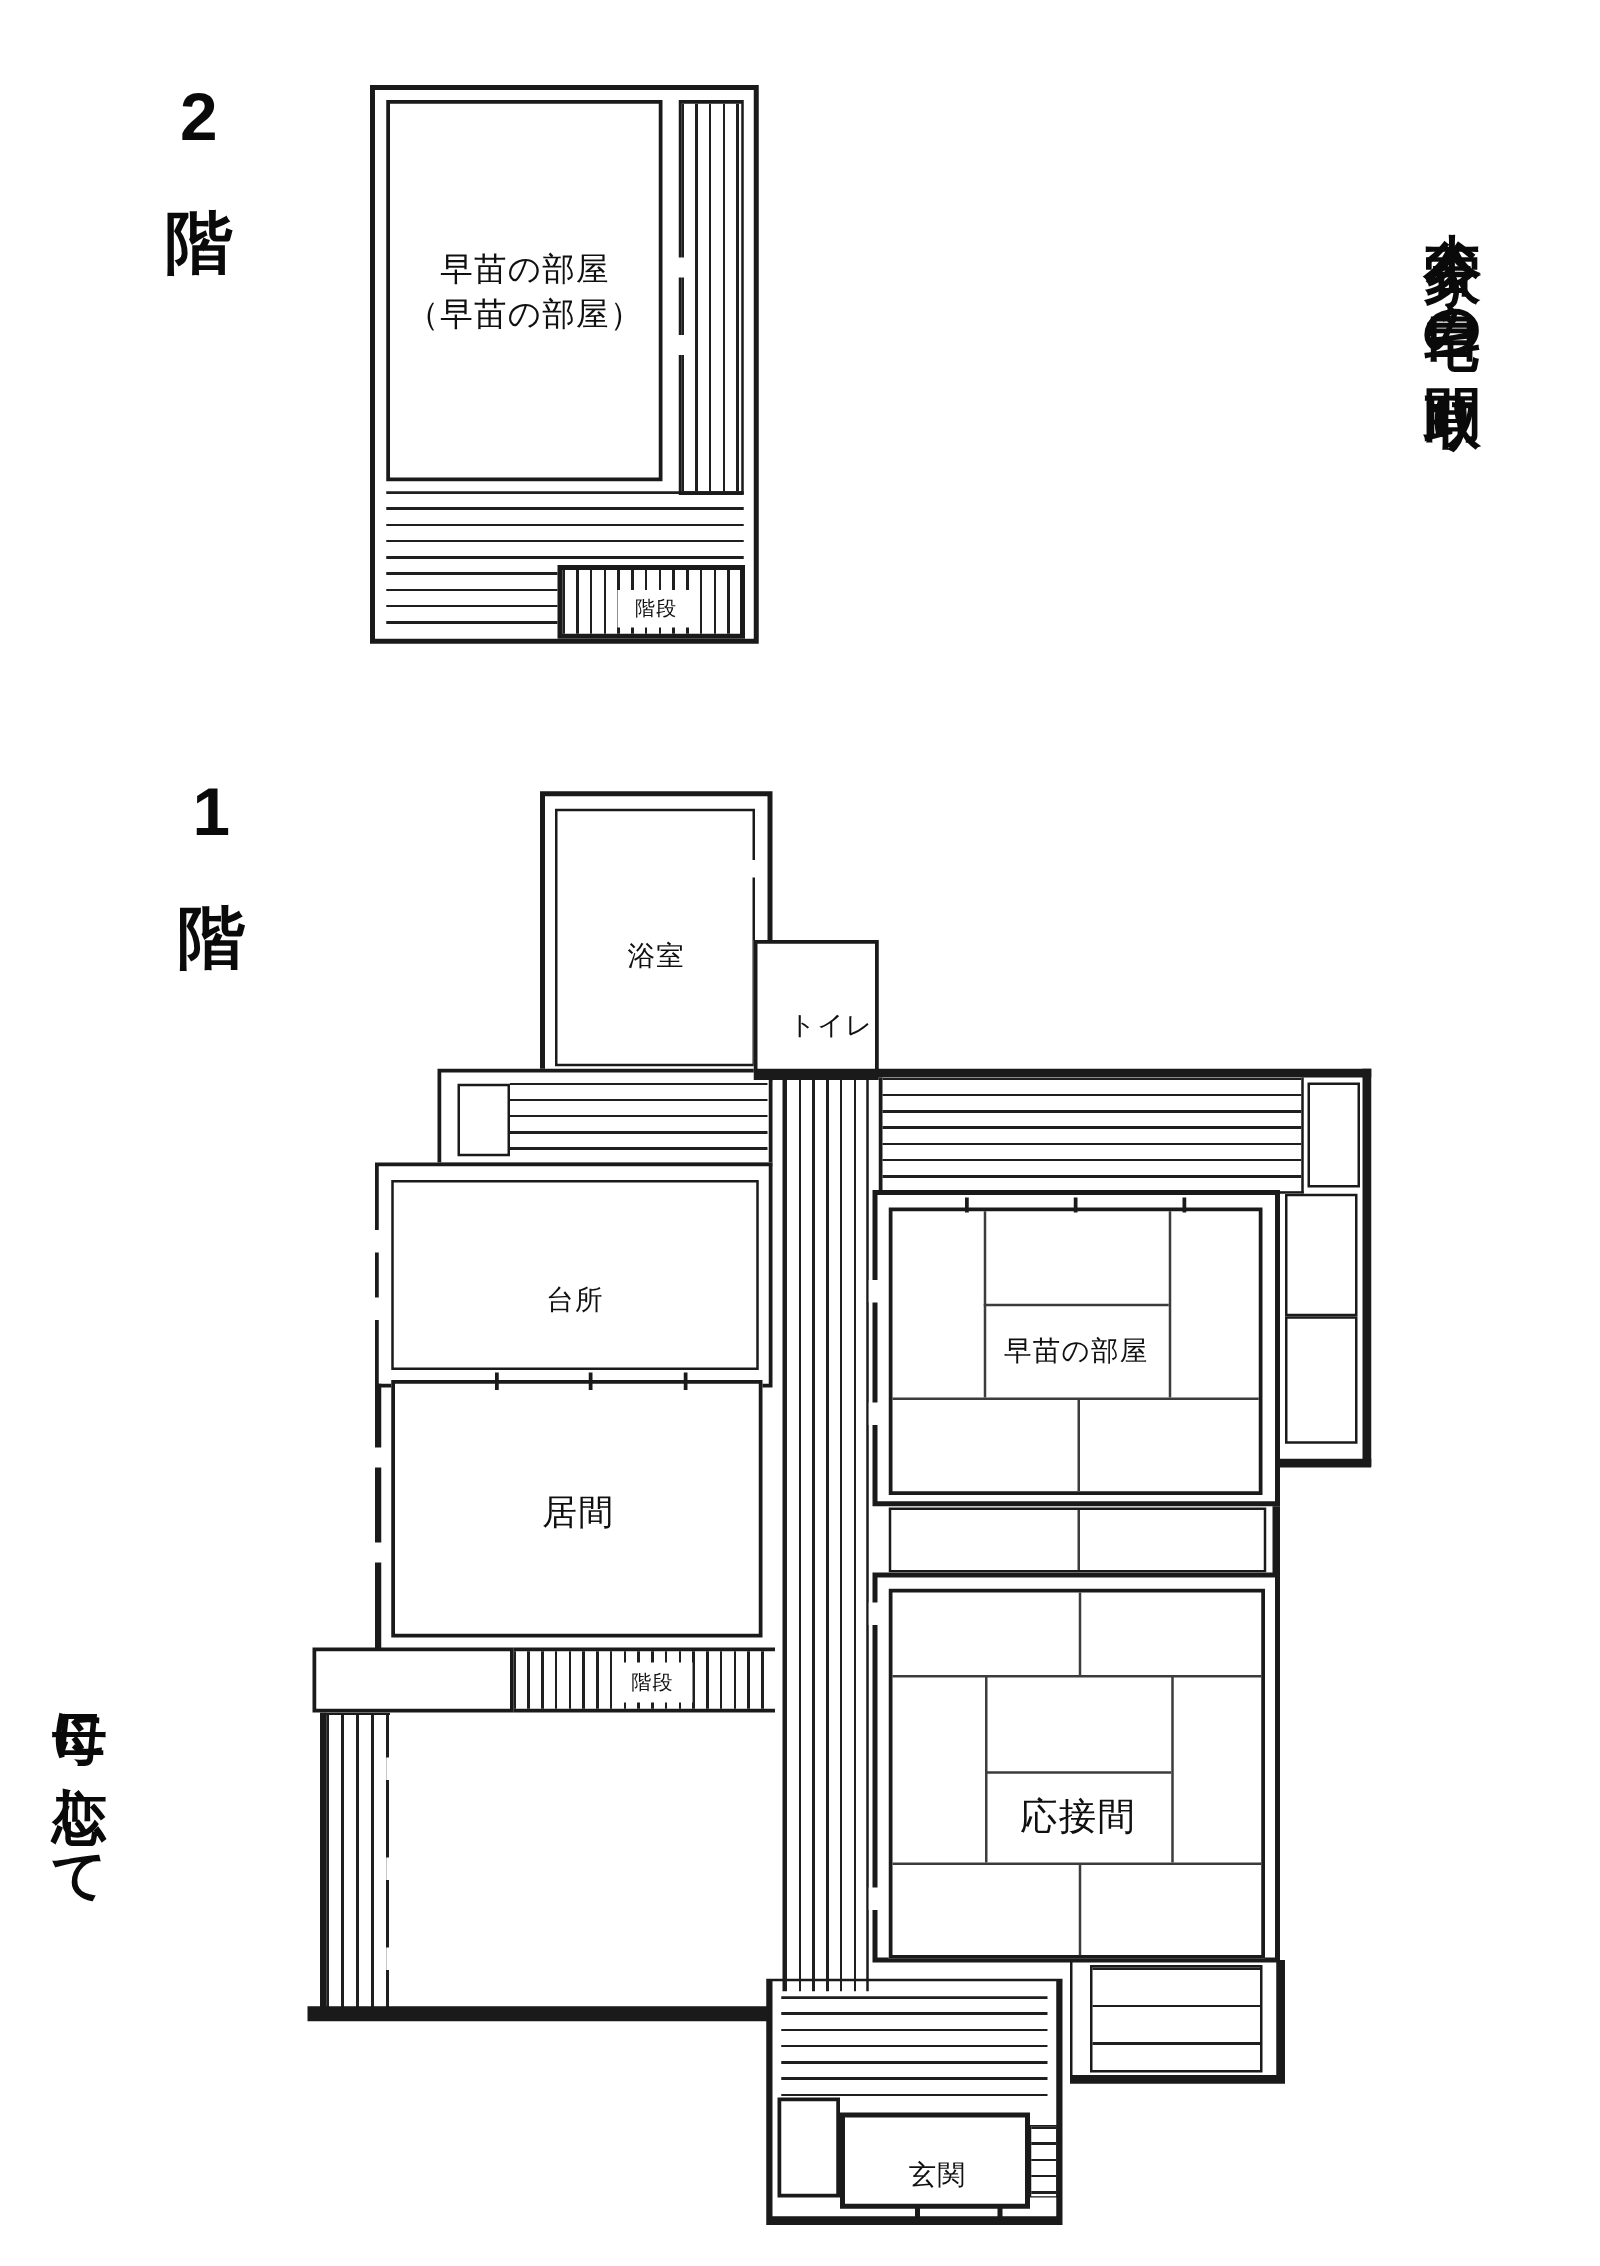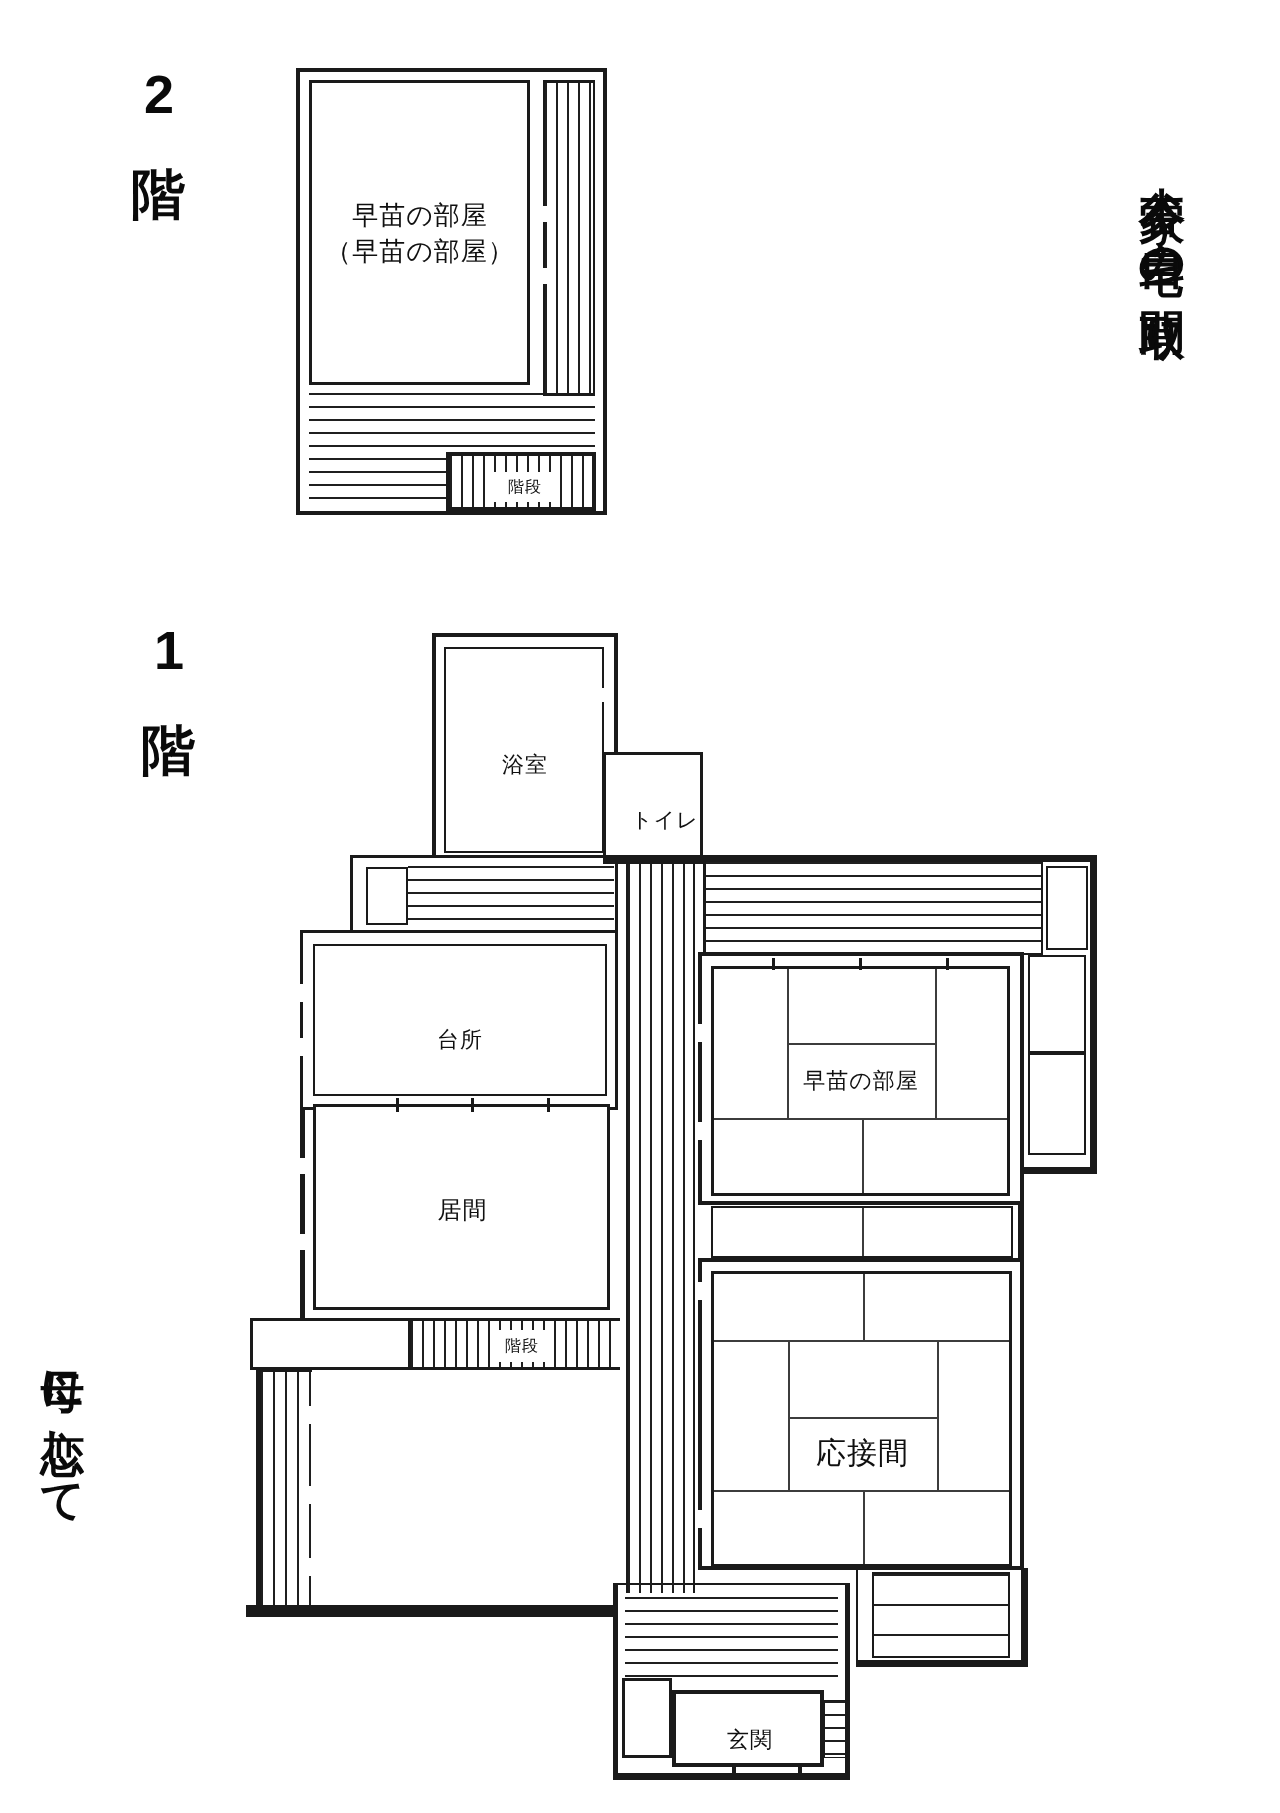--- a/index.html
+++ b/index.html
@@ -79,21 +79,21 @@
   <div class="box vstripe nofill" style="left:626px;top:862px;width:69px;height:731px;border-left:2px solid #1a1a1a;border-right:2px solid #1a1a1a;border-top:0;border-bottom:0;z-index:2;"></div>
 
   <div class="box" style="left:300px;top:930px;width:318px;height:180px;z-index:1;"></div>
   <div class="box" style="left:313px;top:944px;width:294px;height:152px;border-width:2px;z-index:2;"></div>
   <div class="rlabel" style="left:400px;top:1020px;width:120px;height:40px;font-size:22px;">台所</div>
   <div class="gap" style="left:297px;top:984px;width:10px;height:18px;"></div>
   <div class="gap" style="left:297px;top:1038px;width:10px;height:18px;"></div>
 
   <div class="box" style="left:313px;top:1104px;width:297px;height:206px;z-index:2;"></div>
   <div class="wall" style="left:300px;top:1107px;width:5px;height:213px;"></div>
-  <div class="rlabel" style="left:405px;top:1190px;width:115px;height:40px;font-size:24px;">居間</div>
+  <div class="rlabel" style="left:405px;top:1190px;width:115px;height:40px;font-size:28px;">居間</div>
   <div class="gap" style="left:297px;top:1158px;width:10px;height:16px;"></div>
   <div class="gap" style="left:297px;top:1234px;width:10px;height:16px;"></div>
   <div class="tick" style="left:396px;top:1098px;width:3px;height:14px;"></div>
   <div class="tick" style="left:471px;top:1098px;width:3px;height:14px;"></div>
   <div class="tick" style="left:547px;top:1098px;width:3px;height:14px;"></div>
 
   <div class="box" style="left:250px;top:1318px;width:161px;height:52px;z-index:2;"></div>
   <div class="box vstripe nofill" style="left:411px;top:1318px;width:209px;height:52px;border-top:3px solid #1a1a1a;border-bottom:3px solid #1a1a1a;border-left:0;border-right:0;z-index:2;"></div>
   <div class="chip" style="left:490px;top:1330px;width:58px;height:28px;">階段</div>
 

